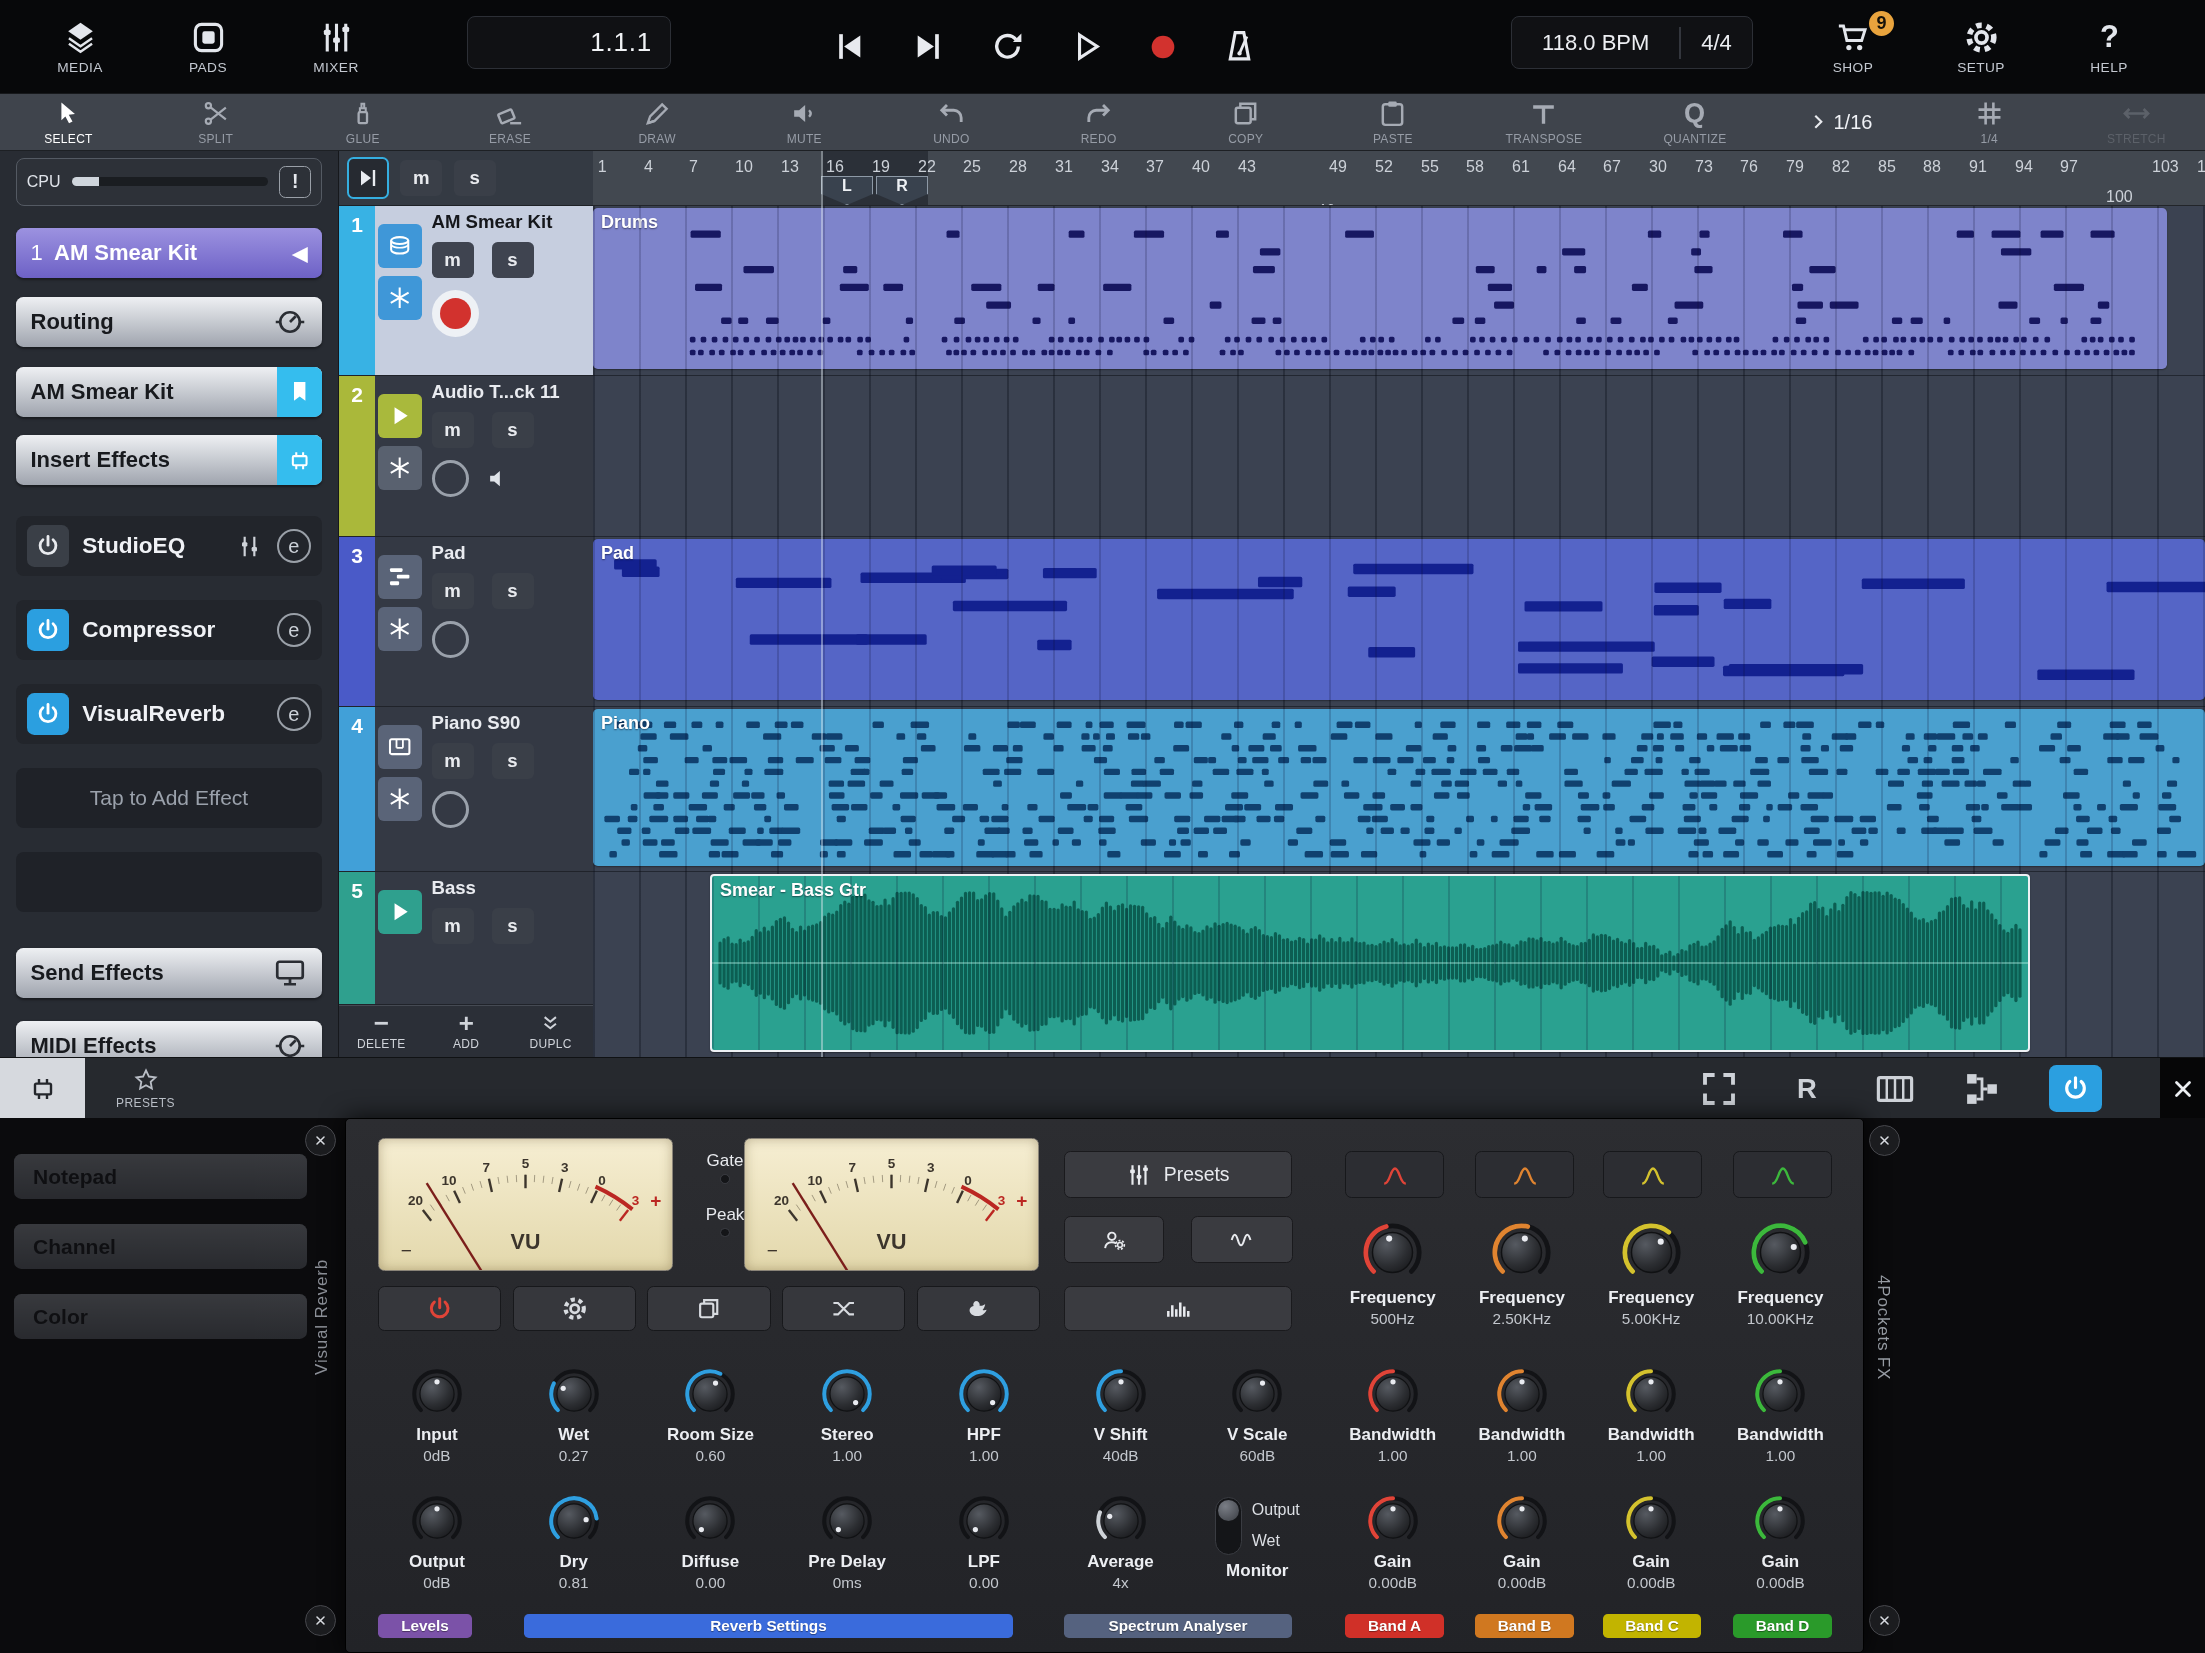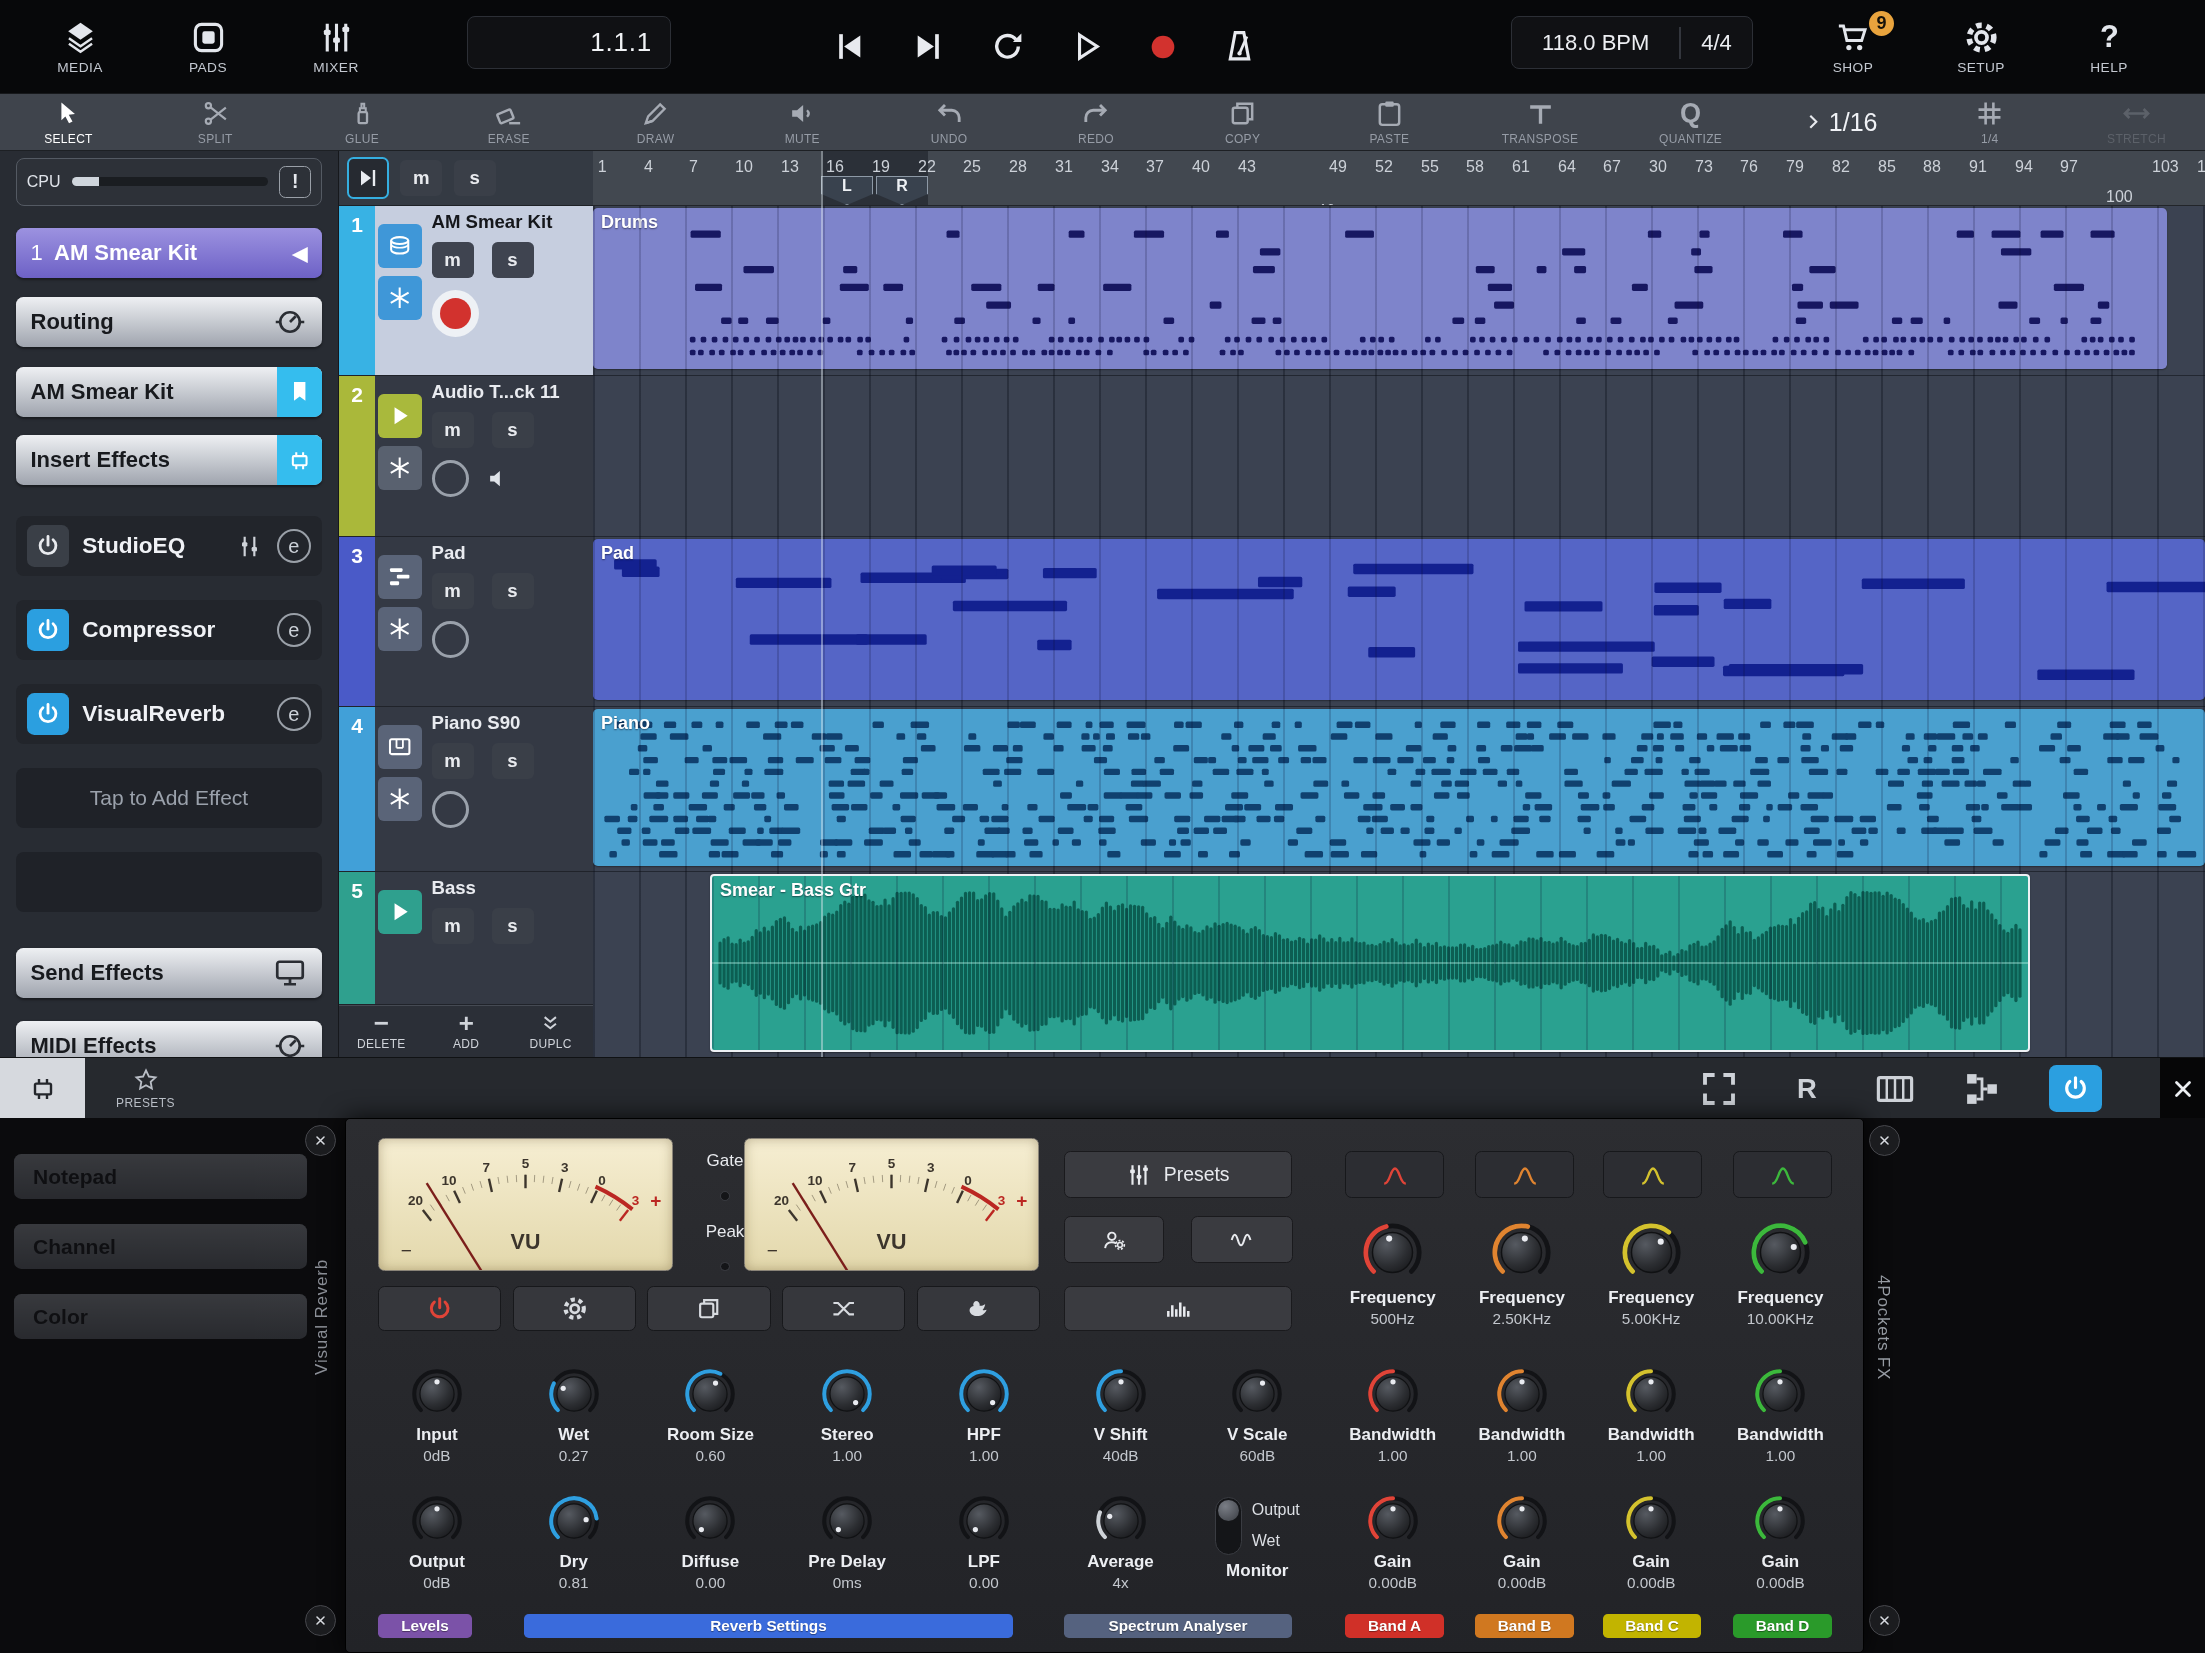--- a/index.html
+++ b/index.html
@@ -36,21 +36,21 @@
   justify-content:space-between;padding:0 34px}
 .tbitem{display:flex;flex-direction:column;align-items:center;gap:3.2px;color:#a6abb4;min-width:69px}
 .tbitem .ic{width:31px;height:31px}
 .tlabel{font-size:12px;letter-spacing:0.3px;color:#969ca6}
 .tbitem.active{color:#ffffff}
 .tbitem.active .tlabel{color:#fff}
 .tbitem.disabled{color:#5c6169}
 .tbitem.disabled .tlabel{color:#5c6169}
 .tbitem.tvalue{flex-direction:row;gap:6.5px;color:#e8eaee}
 .tbitem.tvalue .ic{width:19.4px;height:19.4px}
-.tvtext{font-size:25px;color:#f0f2f6}
+.tvtext{font-size:20px;color:#f0f2f6}
 
 
 .ruler{position:absolute;left:593px;top:151px;right:0;height:55px;background:#424850;
   border-bottom:1.6px solid #22252a;overflow:hidden}
 .rnum{position:absolute;top:6.5px;font-size:16px;color:#ccd1d8}
 .loopband{position:absolute;top:0;bottom:0;left:228px;width:107px;background:#2b3038}
 .loopflag{position:absolute;bottom:0;width:52px;height:29px;background:#39424e;border:1.6px solid #8d99a6;
   color:#eef1f5;font-size:16px;font-weight:bold;display:flex;align-items:flex-start;justify-content:center;
   clip-path:polygon(0 0,100% 0,100% 62%,50% 100%,0 62%)}
 .playline{position:absolute;left:821px;top:151px;width:1.6px;height:906px;background:rgba(225,232,240,.45);z-index:5}
@@ -161,21 +161,21 @@
 .vlabel-right{position:absolute;left:1873px;top:157px;writing-mode:vertical-rl;color:#9ba0a8;font-size:17px;letter-spacing:0.8px}
 .plug{position:absolute;left:345px;top:0;width:1519px;height:535px;border-radius:4.8px;
   background:linear-gradient(#2c2d31,#222327);border:1.6px solid #000;box-shadow:0 0 24px rgba(0,0,0,.8)}
 .cornerx{position:absolute;width:31px;height:31px;border-radius:50%;background:#1b1c1f;border:1.6px solid #46474c;
   display:flex;align-items:center;justify-content:center;color:#d8dbe0;z-index:6}
 .cornerx .ic{width:13px;height:13px}
 .vumeter{position:absolute;width:295px;height:133px;background:linear-gradient(#f6eed2,#e3d8ac);
   border:1.6px solid #8a8478;border-radius:6.5px;box-shadow:inset 0 0 11.3px rgba(90,70,30,.35)}
 .vusvg{width:100%;height:100%}
 .gatepeak{position:absolute;left:355px;top:32px;width:48px;color:#e8eaee}
-.gp{display:flex;flex-direction:column;align-items:center;gap:20px;margin-bottom:21px}
+.gp{display:flex;flex-direction:column;align-items:center;gap:3px;margin-bottom:21px}
 .gp span{font-size:17px}
 .gp-led{width:9.7px;height:9.7px;border-radius:50%;background:#141518;border:0.8px solid #3c3e44}
 .pbtnrow{position:absolute;left:32px;top:167px;width:662px;display:flex;gap:11.3px}
 .pbtn{flex:1;height:45px;background:#36373c;border:0.8px solid #17181b;border-radius:6.5px;
   display:flex;align-items:center;justify-content:center;color:#d8dbe0}
 .pbtn .ic{width:27.4px;height:27.4px}
 .pbtn .red{color:#e04438}
 .pwide{position:absolute;background:#3a3b40;border:0.8px solid #1a1a1d;border-radius:6.5px;display:flex;
   align-items:center;justify-content:center;gap:11.3px;color:#e8eaee}
 .pwide .ic{width:26px;height:26px}

